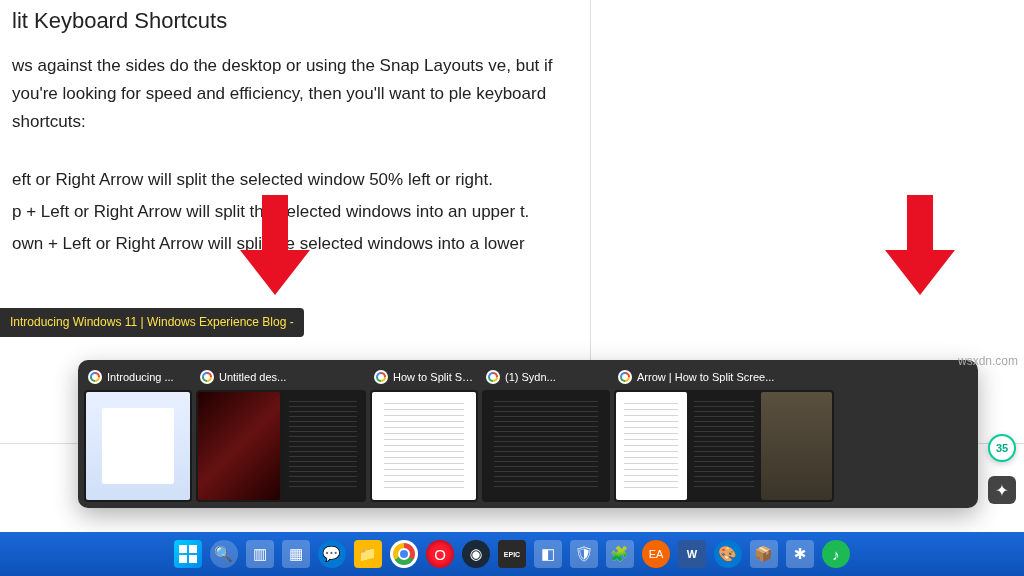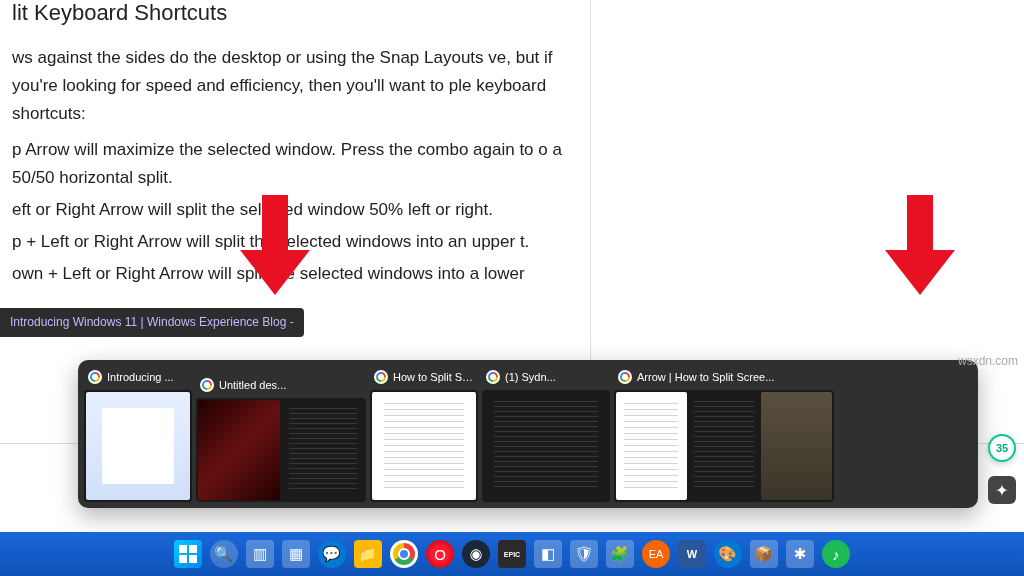--- a/index.html
+++ b/index.html
@@ -1,31 +1,31 @@
 <!DOCTYPE html>
 <html><head>
 <meta charset="utf-8">
 <style>
   * { margin: 0; padding: 0; box-sizing: border-box; }
   body { font-family: Arial, sans-serif; width: 1024px; height: 576px; overflow: hidden; position: relative; background: #fff; }
   
-  .content { position: absolute; top: 0; left: 0; width: 580px; padding: 0 12px; }
+  .content { position: absolute; top: 0; left: 0; width: 580px; padding: 8px 12px; }
   .heading { font-size: 22px; font-weight: 400; color: #222; margin-bottom: 18px; }
-  .para { font-size: 17px; line-height: 1.65; color: #222; margin-bottom: 8px; }
+  .para { font-size: 17px; line-height: 1.65; color: #222; margin-bottom: 30px; }
   .bullets { font-size: 17px; line-height: 1.65; color: #222; }
   .bullets > div { margin-bottom: 4px; }
   
   .divider-v { position: absolute; left: 590px; top: 0; width: 1px; height: 370px; background: #ddd; }
   
   .arrow { position: absolute; width: 70px; height: 100px; }
   .arrow svg { width: 100%; height: 100%; }
   .arrow1 { left: 240px; top: 195px; }
   .arrow2 { left: 885px; top: 195px; }
   
-  .tooltip { position: absolute; left: 0; top: 308px; background: #2d2d2d; color: #c4b5fd; font-size: 12px; padding: 6px 10px; border-radius: 0 4px 4px 0; line-height: 1.4; }
+  .tooltip { position: absolute; left: 0; top: 308px; background: #2d2d2d; color: #fde047; font-size: 12px; padding: 6px 10px; border-radius: 0 4px 4px 0; line-height: 1.4; }
   
   .hline { position: absolute; left: 0; top: 443px; width: 1024px; height: 1px; background: #ddd; }
   
   .switcher { position: absolute; left: 78px; top: 360px; width: 900px; height: 148px; background: #303030; border-radius: 10px; display: flex; padding: 6px; gap: 4px; box-shadow: 0 8px 24px rgba(0,0,0,.3); }
   .sw-item { flex: 0 0 auto; display: flex; flex-direction: column; }
   .sw-head { display: flex; align-items: center; gap: 5px; padding: 4px 4px 6px; }
   .sw-ico { width: 14px; height: 14px; border-radius: 50%; background: #fff; position: relative; flex: 0 0 auto; }
   .sw-ico::after { content: ""; position: absolute; inset: 2px; border-radius: 50%; background: conic-gradient(#ea4335 0 25%, #fbbc05 0 50%, #34a853 0 75%, #4285f4 0); }
   .sw-ico::before { content: ""; position: absolute; inset: 4px; border-radius: 50%; background: #fff; z-index: 1; }
   .sw-title { color: #fff; font-size: 11px; white-space: nowrap; overflow: hidden; text-overflow: ellipsis; }
@@ -62,21 +62,20 @@
   .ai-btn { position: absolute; right: 8px; top: 476px; width: 28px; height: 28px; border-radius: 6px; background: #444; display: flex; align-items: center; justify-content: center; color: #fff; font-size: 16px; }
   .wm { position: absolute; right: 6px; top: 354px; font-size: 12px; color: #aaa; }
 </style>
 </head>
 <body>
 
 <div class="content">
   <div class="heading">lit Keyboard Shortcuts</div>
   <div class="para">ws against the sides do the desktop or using the Snap Layouts ve, but if you're looking for speed and efficiency, then you'll want to ple keyboard shortcuts:</div>
   <div class="bullets">
-    <div>p Arrow will maximize the selected window. Press the combo again to o a 50/50 horizontal split.</div>
     <div>eft or Right Arrow will split the selected window 50% left or right.</div>
     <div>p + Left or Right Arrow will split the selected windows into an upper t.</div>
     <div>own + Left or Right Arrow will split the selected windows into a lower</div>
   </div>
 </div>
 
 <div class="divider-v"></div>
 <div class="hline"></div>
 
 <div class="arrow arrow1">
@@ -97,21 +96,21 @@
 <div class="switcher" id="switcher">
     <div class="sw-item" style="width: 108px;">
       <div class="sw-head">
         <div class="sw-ico"></div>
         <div class="sw-title">Introducing ...</div>
       </div>
       <div class="sw-thumb">
         <div class="thumb-pane pane-light"></div>
       </div>
     </div>
-    <div class="sw-item" style="width: 170px; margin-top: 8px;">
+    <div class="sw-item" style="width: 170px;">
       <div class="sw-head">
         <div class="sw-ico"></div>
         <div class="sw-title">Untitled des...</div>
       </div>
       <div class="sw-thumb">
         <div class="thumb-pane pane-red"></div>
         <div class="thumb-pane pane-dark"></div>
       </div>
     </div>
     <div class="sw-item" style="width: 108px;">

